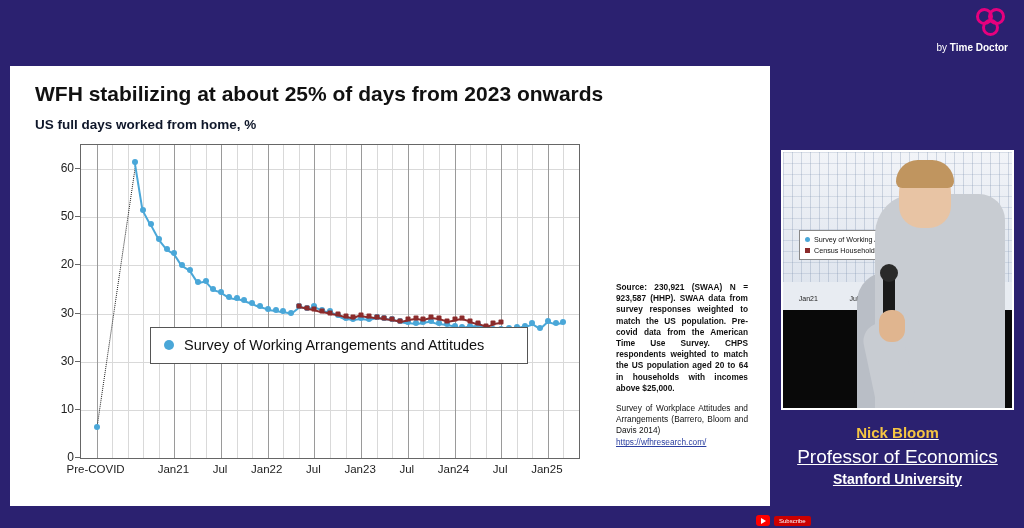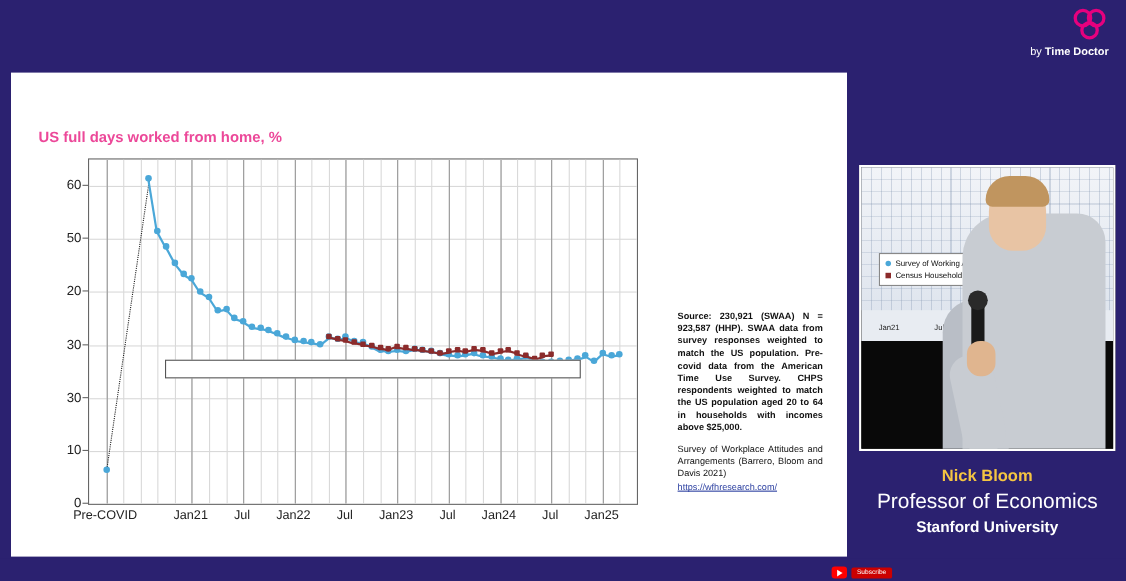--- a/index.html
+++ b/index.html
@@ -76,21 +76,21 @@
     font-size: 21px;
     font-weight: bold;
     color: #111111;
   }
   #slide-subtitle {
     position: absolute;
     left: 25px;
     top: 51px;
     font-size: 13.5px;
     font-weight: bold;
-    color: #ec4899;
+    color: #0f172a;
   }
 
   
   #plot-wrap {
     position: absolute;
     left: 28px;
     top: 75px;
     width: 548px;
     height: 350px;
   }
@@ -304,20 +304,21 @@
   }
 
   
   #speaker-caption {
     position: absolute;
     left: 781px;
     top: 424px;
     width: 233px;
     text-align: center;
     color: #ffffff;
+    text-decoration: underline;
   }
   #speaker-name {
     font-size: 15px;
     font-weight: bold;
     color: #f5c542;
     margin-bottom: 5px;
   }
   #speaker-role { font-size: 19px; margin-bottom: 3px; }
   #speaker-org  { font-size: 14px; font-weight: bold; }
 
@@ -363,20 +364,21 @@
         <div class="ring r2"></div>
         <div class="ring r3"></div>
     </div>
   </div>
   <div class="byline">
     <span>by </span><b>Time Doctor</b>
   </div>
 </div>
 
 <div id="slide">
+  <div id="slide-title">WFH stabilizing at about 25% of days from 2023 onwards</div>
   <div id="slide-subtitle">US full days worked from home, %</div>
 
   <div id="plot-wrap">
     <div id="y-axis"></div>
     <div id="plot-area">
         <div class="gridline-h" style="top: 313px;"></div>
         <div class="gridline-h" style="top: 264.846px;"></div>
         <div class="gridline-h" style="top: 216.692px;"></div>
         <div class="gridline-h" style="top: 168.538px;"></div>
         <div class="gridline-h" style="top: 120.385px;"></div>
@@ -611,25 +613,29 @@
       <div class="xtick-label" style="left: 228.75px; top: 322px;">Jan22</div>
       <div class="xtick-label" style="left: 275.438px; top: 322px;">Jul</div>
       <div class="xtick-label" style="left: 322.125px; top: 322px;">Jan23</div>
       <div class="xtick-label" style="left: 368.812px; top: 322px;">Jul</div>
       <div class="xtick-label" style="left: 415.5px; top: 322px;">Jan24</div>
       <div class="xtick-label" style="left: 462.188px; top: 322px;">Jul</div>
       <div class="xtick-label" style="left: 508.875px; top: 322px;">Jan25</div>
     </div>
 
   <div id="legend">
+    <div class="legend-row">
+      <span class="legend-swatch-circle"></span>
+      <span>Survey of Working Arrangements and Attitudes</span>
+    </div>
   </div>
 
   <div id="source">
     <div class="src-main">Source: 230,921 (SWAA) N = 923,587 (HHP). SWAA data from survey responses weighted to match the US population. Pre-covid data from the American Time Use Survey. CHPS respondents weighted to match the US population aged 20 to 64 in households with incomes above $25,000.</div>
-    <div class="src-2">Survey of Workplace Attitudes and Arrangements (Barrero, Bloom and Davis 2021)</div>
+    <div class="src-2">Survey of Workplace Attitudes and Arrangements (Barrero, Bloom and Davis 2014)</div>
     <a class="src-link" href="#">https://wfhresearch.com/</a>
   </div>
 </div>
 
 <div id="video">
   <div id="video-slide">
     <div class="vs-grid"></div>
     <div class="vs-legend">
       <div class="row">
         <span class="c"></span>

